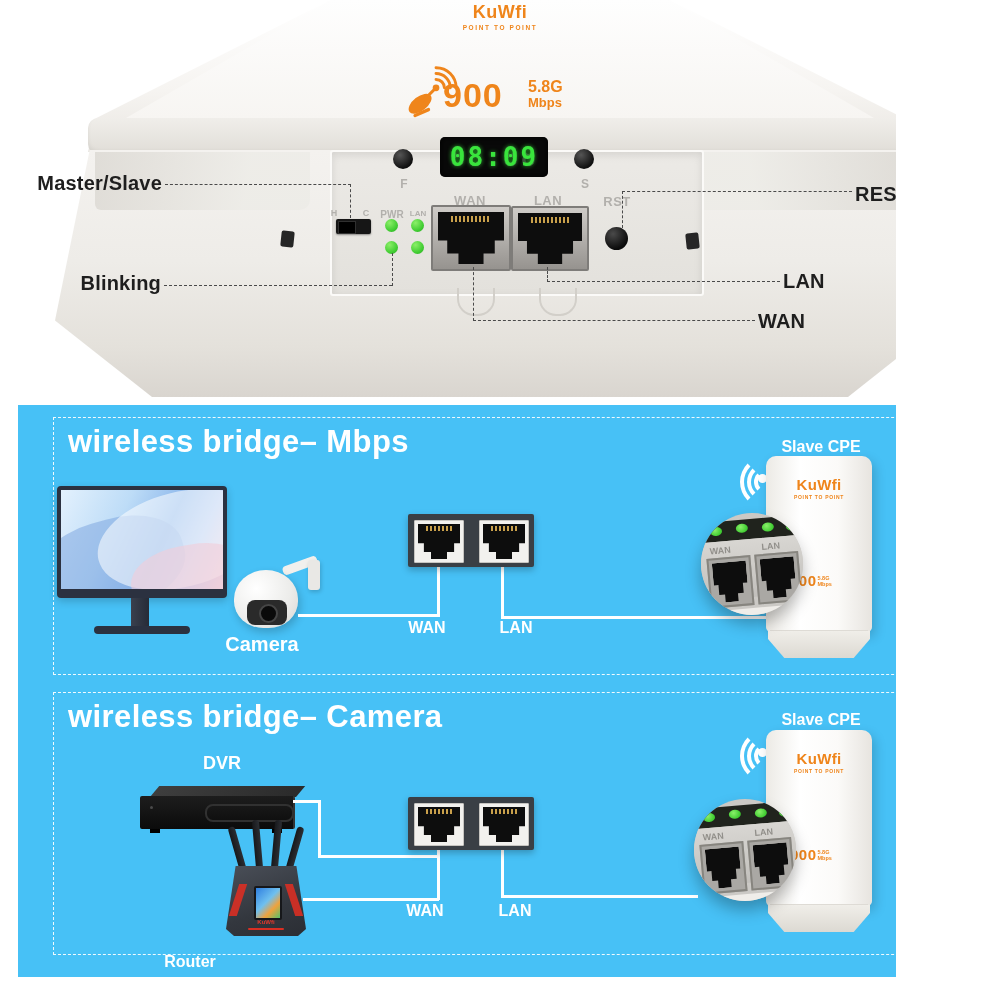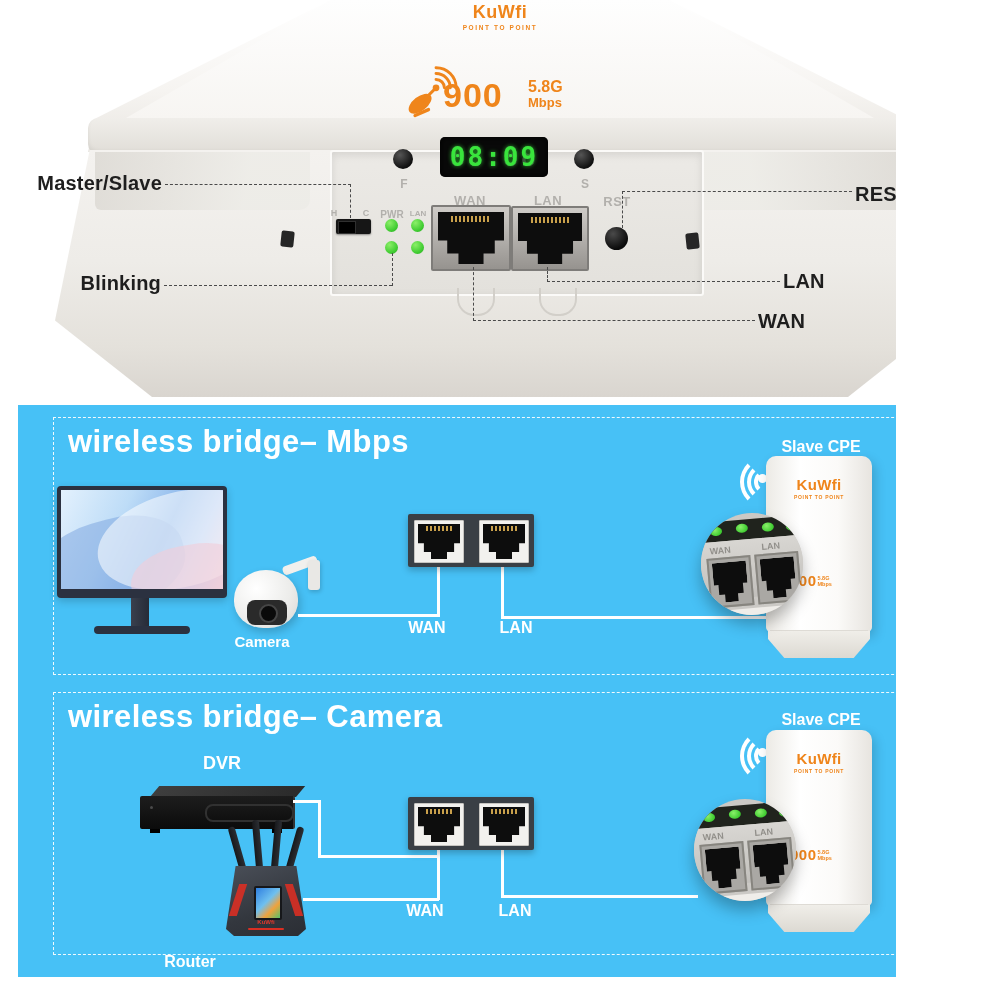--- a/index.html
+++ b/index.html
@@ -202,21 +202,21 @@
   <div class="abs" style="left:282px;top:561px;width:36px;height:9px;background:#f1f0ed;border-radius:4px;transform:rotate(-20deg)"></div>
   <div class="abs" style="left:308px;top:560px;width:12px;height:30px;background:#e9e8e5;border-radius:3px;
               box-shadow:1px 2px 4px rgba(0,0,0,.18)"></div>
   <div class="abs" style="left:234px;top:570px;width:64px;height:58px;border-radius:50% 50% 46% 46%;
               background:radial-gradient(circle at 35% 32%,#ffffff,#ececea 60%,#d6d4d0);
               box-shadow:2px 4px 8px rgba(0,0,0,.2)"></div>
   <div class="abs" style="left:247px;top:600px;width:40px;height:25px;background:#2a2a2a;border-radius:8px">
     <div style="position:absolute;left:12px;top:4px;width:15px;height:15px;border-radius:50%;
                 background:#0a0a0a;border:2px solid #454545"></div>
   </div>
-  <div class="panel-lbl" style="left:222px;top:633px;width:80px;font-size:15px">Camera</div>
+  <div class="panel-lbl" style="left:222px;top:633px;width:80px;font-size:20px">Camera</div>
 
   <div class="wline" style="left:298px;top:614px;width:141px;height:2.5px"></div>
   <div class="wline" style="left:437px;top:567px;width:2.5px;height:50px"></div>
   <div class="wline" style="left:501px;top:567px;width:2.5px;height:51px"></div>
   <div class="wline" style="left:501px;top:616px;width:267px;height:2.5px"></div>
 
   <div class="eth" style="left:408px;top:514px">
     <div class="fp" style="left:6px">
         <div class="rj-black" style="inset:3px">
           <div class="pins"></div>

